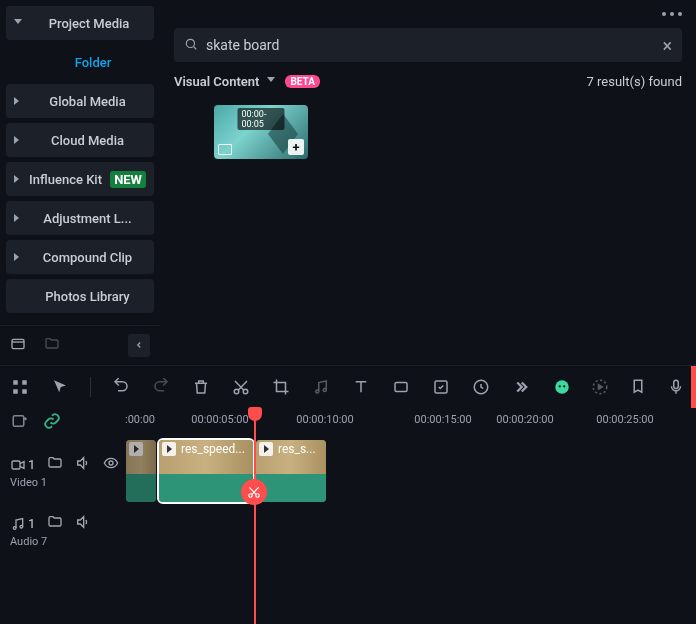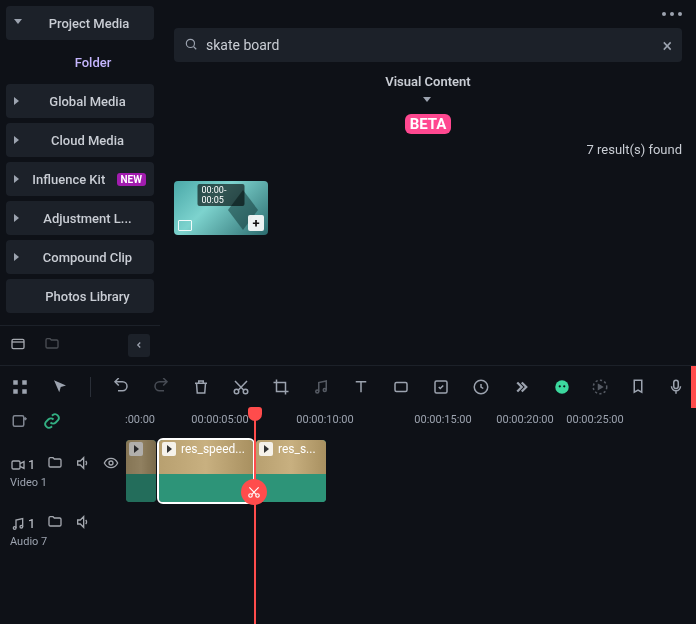--- a/index.html
+++ b/index.html
@@ -2,39 +2,39 @@
 <html><head>
   <meta charset="utf-8">
   <style>
     * { margin: 0; padding: 0; box-sizing: border-box; font-family: -apple-system, BlinkMacSystemFont, "Segoe UI", Roboto, sans-serif; }
     body { background: #0e1117; color: #c9cdd4; width: 696px; height: 624px; overflow: hidden; font-size: 13px; }
     .top-section { display: flex; height: 365px; }
     .sidebar { width: 160px; background: #0e1117; display: flex; flex-direction: column; }
     .sidebar-items { flex: 1; padding: 6px; overflow-y: auto; }
     .sidebar-item { display: flex; align-items: center; height: 34px; padding: 0 8px; border-radius: 4px; background: #1c2129; margin-bottom: 5px; cursor: pointer; gap: 8px; text-align: center; }
     .sidebar-item.child { background: transparent; padding-left: 34px; }
-    .sidebar-item.child.active { color: #c4b5fd; }
+    .sidebar-item.child.active { color: #0ea5e9; }
     .chevron { width: 0; height: 0; border-top: 4px solid transparent; border-bottom: 4px solid transparent; border-left: 5px solid #9ca3af; margin-right: 2px; }
     .chevron.down { border-left: 4px solid transparent; border-right: 4px solid transparent; border-top: 5px solid #9ca3af; }
     .sidebar-label { flex: 1; white-space: nowrap; overflow: hidden; text-overflow: ellipsis; font-weight: 500; }
-    .tag-new { background: #a21caf; color: #fff; font-size: 10px; padding: 1px 4px; border-radius: 3px; font-weight: 700; }
+    .tag-new { background: #15803d; color: #fff; font-size: 13px; padding: 1px 4px; border-radius: 3px; font-weight: 700; }
     .sidebar-footer { display: flex; align-items: center; padding: 8px 10px; gap: 18px; border-top: 1px solid #1c2129; }
     .sidebar-footer .collapse-btn { margin-left: auto; background: #1c2129; border-radius: 3px; padding: 4px 6px; cursor: pointer; }
     .content { flex: 1; padding: 12px 14px; position: relative; }
     .content-top { display: flex; justify-content: flex-end; margin-bottom: 12px; }
     .dots { display: flex; gap: 4px; }
     .dot { width: 4px; height: 4px; background: #9ca3af; border-radius: 50%; }
     .search-box { background: #1c2129; border-radius: 4px; height: 34px; display: flex; align-items: center; padding: 0 10px; gap: 8px; margin-bottom: 12px; }
     .search-input { flex: 1; background: transparent; border: none; outline: none; color: #c9cdd4; font-size: 14px; }
     .clear-btn { cursor: pointer; color: #9ca3af; font-size: 18px; }
-    .filter-row { display: flex; align-items: center; gap: 8px; margin-bottom: 24px; flex-direction: column; }
+    .filter-row { display: flex; align-items: center; gap: 8px; margin-bottom: 16px; }
     .filter-label { font-weight: 600; }
-    .beta-tag { background: #ff4890; color: #fff; font-size: 15px; padding: 1px 5px; border-radius: 6px; font-weight: 700; }
+    .beta-tag { background: #ff4890; color: #fff; font-size: 10px; padding: 1px 5px; border-radius: 6px; font-weight: 700; }
     .result-count { margin-left: auto; color: #c9cdd4; font-size: 13px;}
-    .thumb-grid { display: flex; gap: 10px; }
+    .thumb-grid { display: flex; gap: 10px; margin-left: 40px; }
     .thumb { width: 94px; height: 54px; border-radius: 4px; background: linear-gradient(135deg, #4aa8a8 0%, #7dd3ce 40%, #2b6b6e 100%); position: relative; cursor: pointer; overflow:hidden; }
     .thumb::before { content:''; position:absolute; right:10px; bottom:5px; width:30px; height:40px; background:#1a4545; clip-path: polygon(50% 0%, 100% 50%, 50% 100%, 0% 50%); opacity:.6;}
     .thumb-time { position: absolute; top: 3px; left: 50%; transform: translateX(-50%); background: rgba(0,0,0,.6); color: #fff; font-size: 9px; padding: 1px 4px; border-radius: 2px; }
     .thumb-add { position: absolute; bottom: 4px; right: 4px; width: 16px; height: 16px; background: rgba(255,255,255,.9); border-radius: 2px; display: flex; align-items: center; justify-content: center; color: #111; font-size: 13px; font-weight:700; }
     .thumb-filmstrip { position: absolute; left: 4px; bottom: 4px; width: 14px; height: 11px; border: 1px solid rgba(255,255,255,.9); border-radius: 1px; }
     .toolbar { height: 42px; border-top: 1px solid #1c2129; display: flex; align-items: center; padding: 0 10px; gap: 20px; background: #0e1117; position:relative;}
     .toolbar .divider { width: 1px; height: 20px; background: #2a2f38; }
     .tool-icon { width: 20px; height: 20px; display: flex; align-items: center; justify-content: center; cursor: pointer; color: #9ca3af; }
     .tool-icon svg { width: 18px; height: 18px; }
     .tool-icon.primary { color: #3cd89e; }
@@ -271,21 +271,21 @@
           <path d="M10 14a5 5 0 007 0l3-3a5 5 0 00-7-7l-1 1M14 10a5 5 0 00-7 0l-3 3a5 5 0 007 7l1-1"></path>
         </svg>
       </span>
   </div>
   <div class="ruler">
     <span class="tick-label" style="left:70px">:00:00</span>
     <span class="tick-label" style="left:150px">00:00:05:00</span>
     <span class="tick-label" style="left:255px">00:00:10:00</span>
     <span class="tick-label" style="left:373px">00:00:15:00</span>
     <span class="tick-label" style="left:455px">00:00:20:00</span>
-    <span class="tick-label" style="left:525px">00:00:25:00</span>
+    <span class="tick-label" style="left:555px">00:00:25:00</span>
   </div>
 </div>
 
 <div class="tracks">
   <div class="track">
     <div class="track-head">
       <div class="track-head-row">
         <span class="track-badge">
             <svg class="mini-icon" viewBox="0 0 24 24" fill="none" stroke="currentColor" stroke-width="2">
               <rect x="3" y="6" width="12" height="12" rx="2"></rect>

